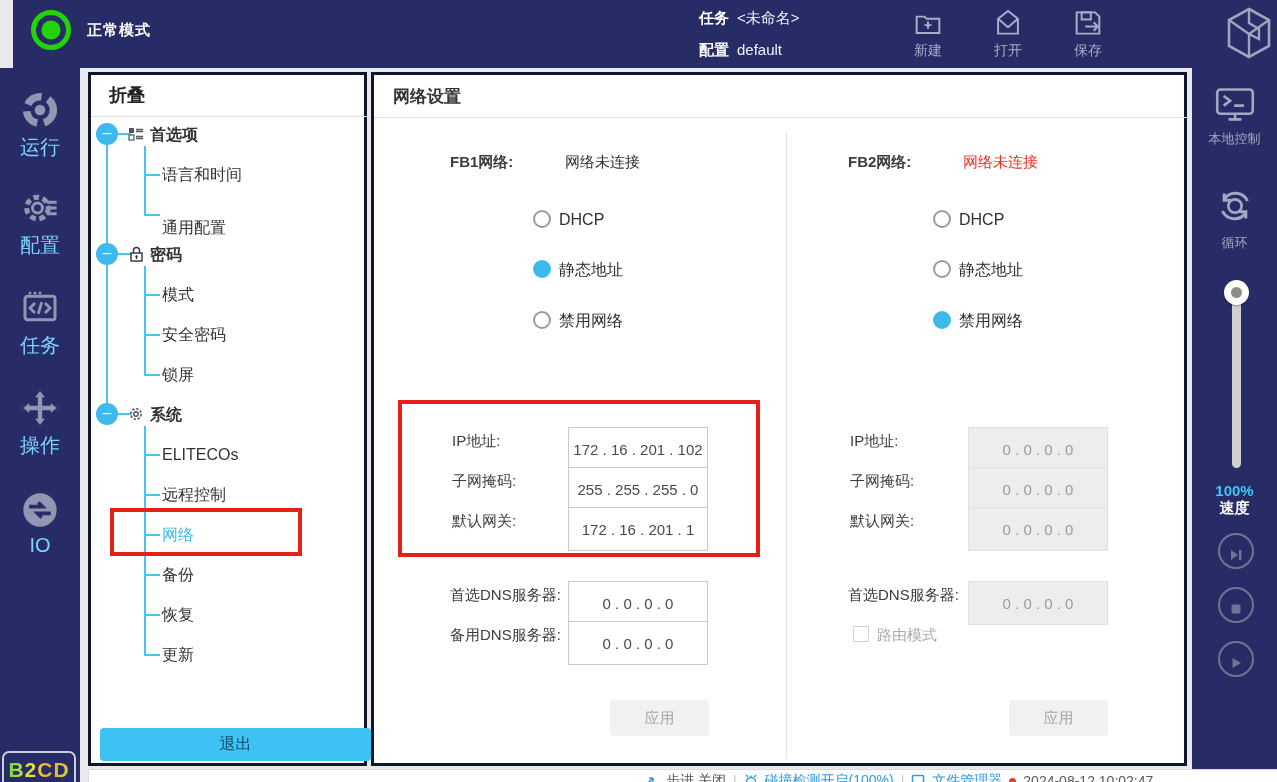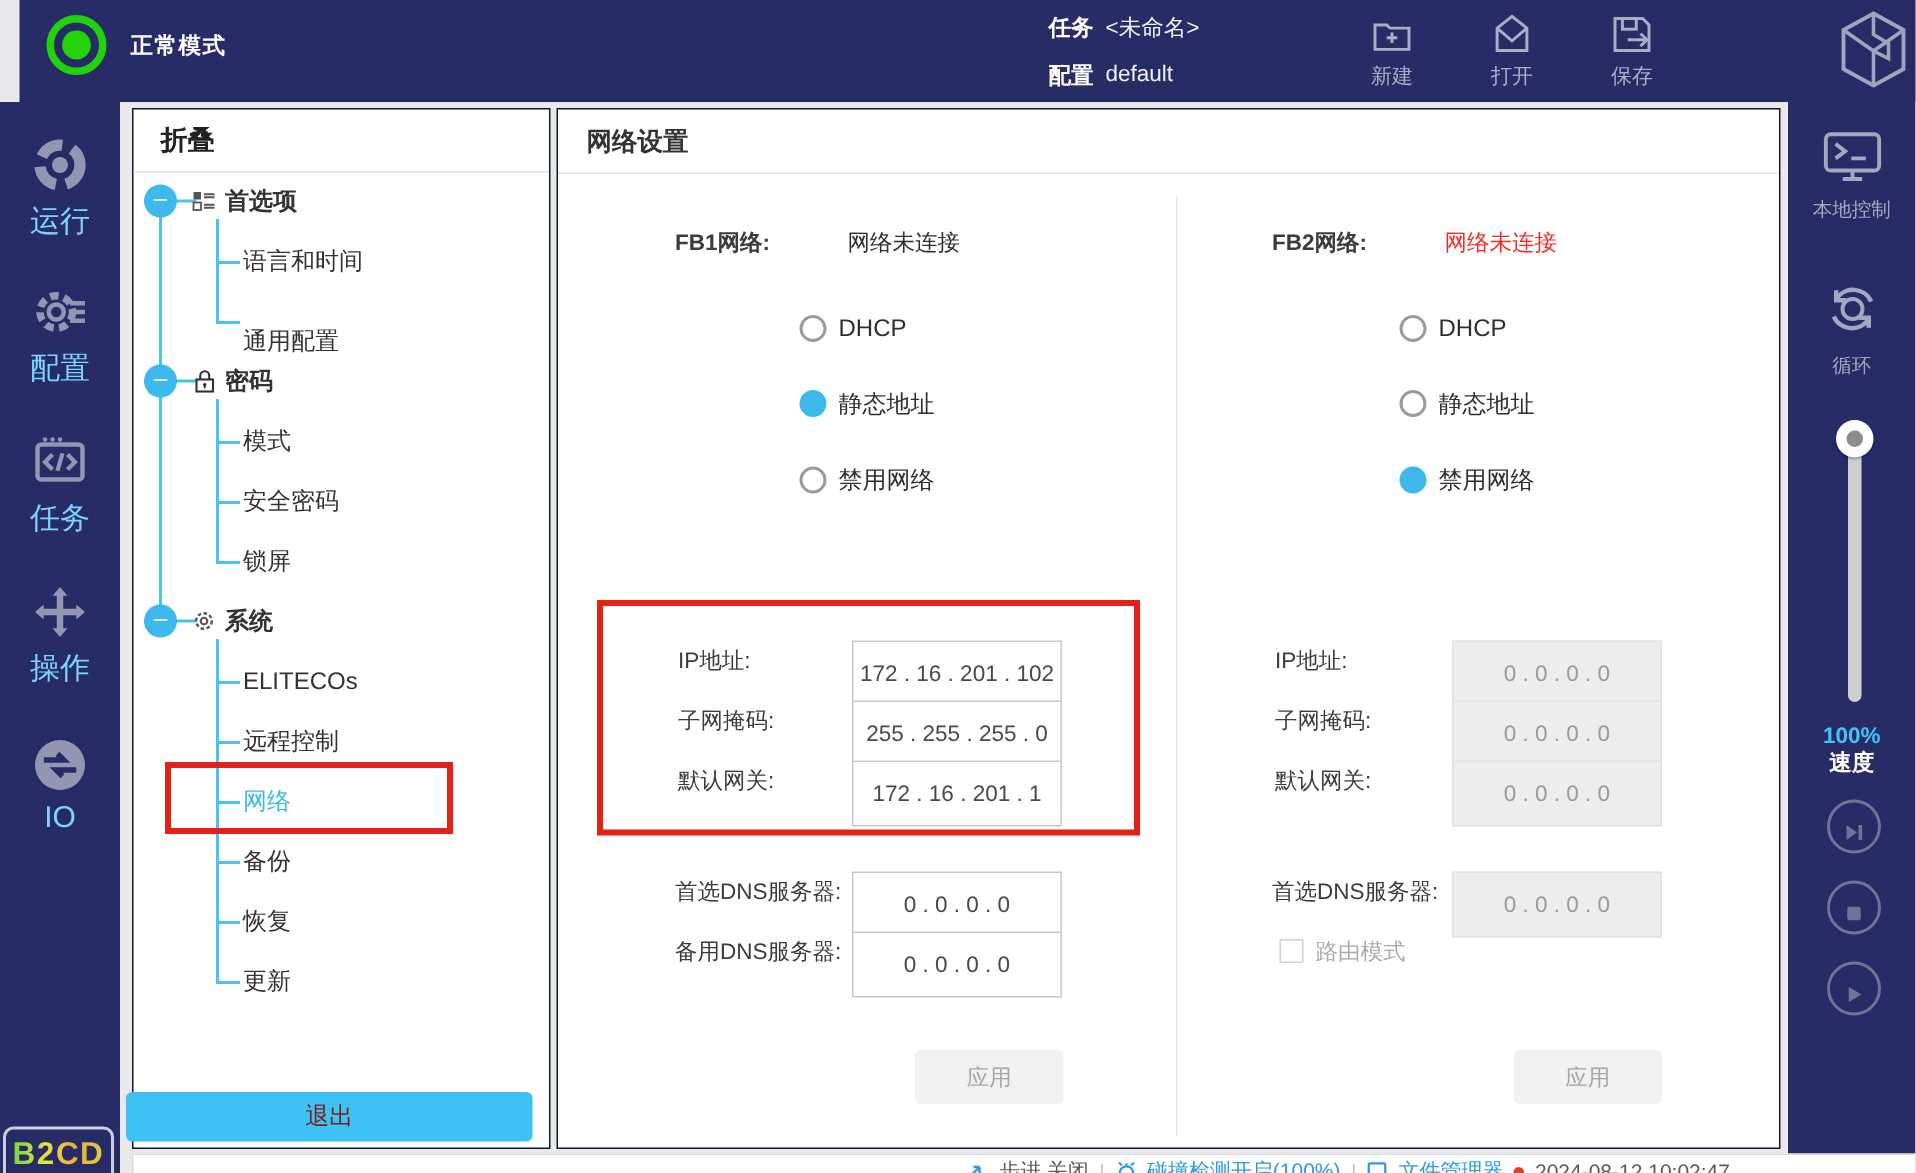--- a/index.html
+++ b/index.html
@@ -4,21 +4,21 @@
 <style>
   html,body{margin:0;padding:0;}
   body{
     width:1277px;height:782px;position:relative;overflow:hidden;
     background:#e9e9ec;
     font-family:"Liberation Sans","DejaVu Sans",sans-serif;
     -webkit-font-smoothing:antialiased;
   }
   .abs{position:absolute;}
   .navy{background:#272c66;}
-  .card{position:absolute;background:#ffffff;border:1px solid #0f172a;box-sizing:border-box;}
+  .card{position:absolute;background:#ffffff;border:3px solid #0f172a;box-sizing:border-box;}
   
   .topbar{left:13px;top:0;width:1277px;height:68px;}
   .mode-ring{left:18px;top:10px;width:40px;height:40px;border:5px solid #23d309;border-radius:50%;box-sizing:border-box;}
   .mode-dot{left:9px;top:9px;width:12px;height:12px;background:#23d309;border-radius:50%;transform:scale(1.6);}
   .mode-label{left:74px;top:21px;color:#ffffff;font-size:15px;font-weight:bold;letter-spacing:1px;}
   .tb-k{color:#ffffff;font-size:15px;font-weight:bold;}
   .tb-v{color:#f2f2f6;font-size:15px;}
   .tb-action{position:absolute;width:70px;text-align:center;color:#a9adc6;cursor:pointer;}
   .tb-action svg{display:block;margin:0 auto;}
   .tb-action .t{font-size:14px;display:block;margin-top:2px;}
@@ -32,22 +32,22 @@
   .rnav .t{font-size:13px;display:block;margin-top:4px;}
   
   .tree-title{left:106px;top:80px;font-size:18px;font-weight:bold;color:#222;}
   .hline{position:absolute;background:#e0e0e0;height:1px;}
   .tline{position:absolute;background:#4cc2f1;}
   .tnode{position:absolute;width:22px;height:22px;border-radius:50%;background:#3db9ec;color:#fff;
          font-size:16px;line-height:20px;text-align:center;cursor:pointer;}
   .titem{position:absolute;font-size:16px;color:#333;transform:translateY(-50%);cursor:pointer;white-space:nowrap;}
   .titem.sel{color:#3db9ec;}
   .ticon{position:absolute;transform:translateY(-50%);}
-  .exit-btn{position:absolute;left:84px;top:728px;width:271px;height:33px;background:#3ec1f3;border:none;
-            border-radius:4px;font-size:16px;color:#7f1d1d;cursor:pointer;font-family:inherit;}
+  .exit-btn{position:absolute;left:100px;top:728px;width:271px;height:33px;background:#3ec1f3;border:none;
+            border-radius:4px;font-size:16px;color:#0c4a6e;cursor:pointer;font-family:inherit;}
   
   .panel-title{left:390px;top:82px;font-size:17px;font-weight:bold;color:#333;}
   .flabel{position:absolute;font-size:15px;color:#3c3c3c;transform:translateY(-50%);white-space:nowrap;}
   .fstatus{position:absolute;font-size:15px;transform:translateY(-50%);white-space:nowrap;}
   .radio{position:absolute;width:18px;height:18px;border-radius:50%;box-sizing:border-box;
          border:2px solid #9b9b9b;background:#fff;cursor:pointer;}
   .radio.on{border-color:#3db9ec;background:#3db9ec;}
   .rlabel{position:absolute;font-size:16px;color:#2f2f2f;transform:translateY(-50%);cursor:pointer;}
   .ipfield{position:absolute;width:140px;height:44px;box-sizing:border-box;border:1px solid #c9c9c9;
            background:#fff;color:#4a4a4a;font-size:15px;text-align:center;font-family:inherit;padding:0;}

